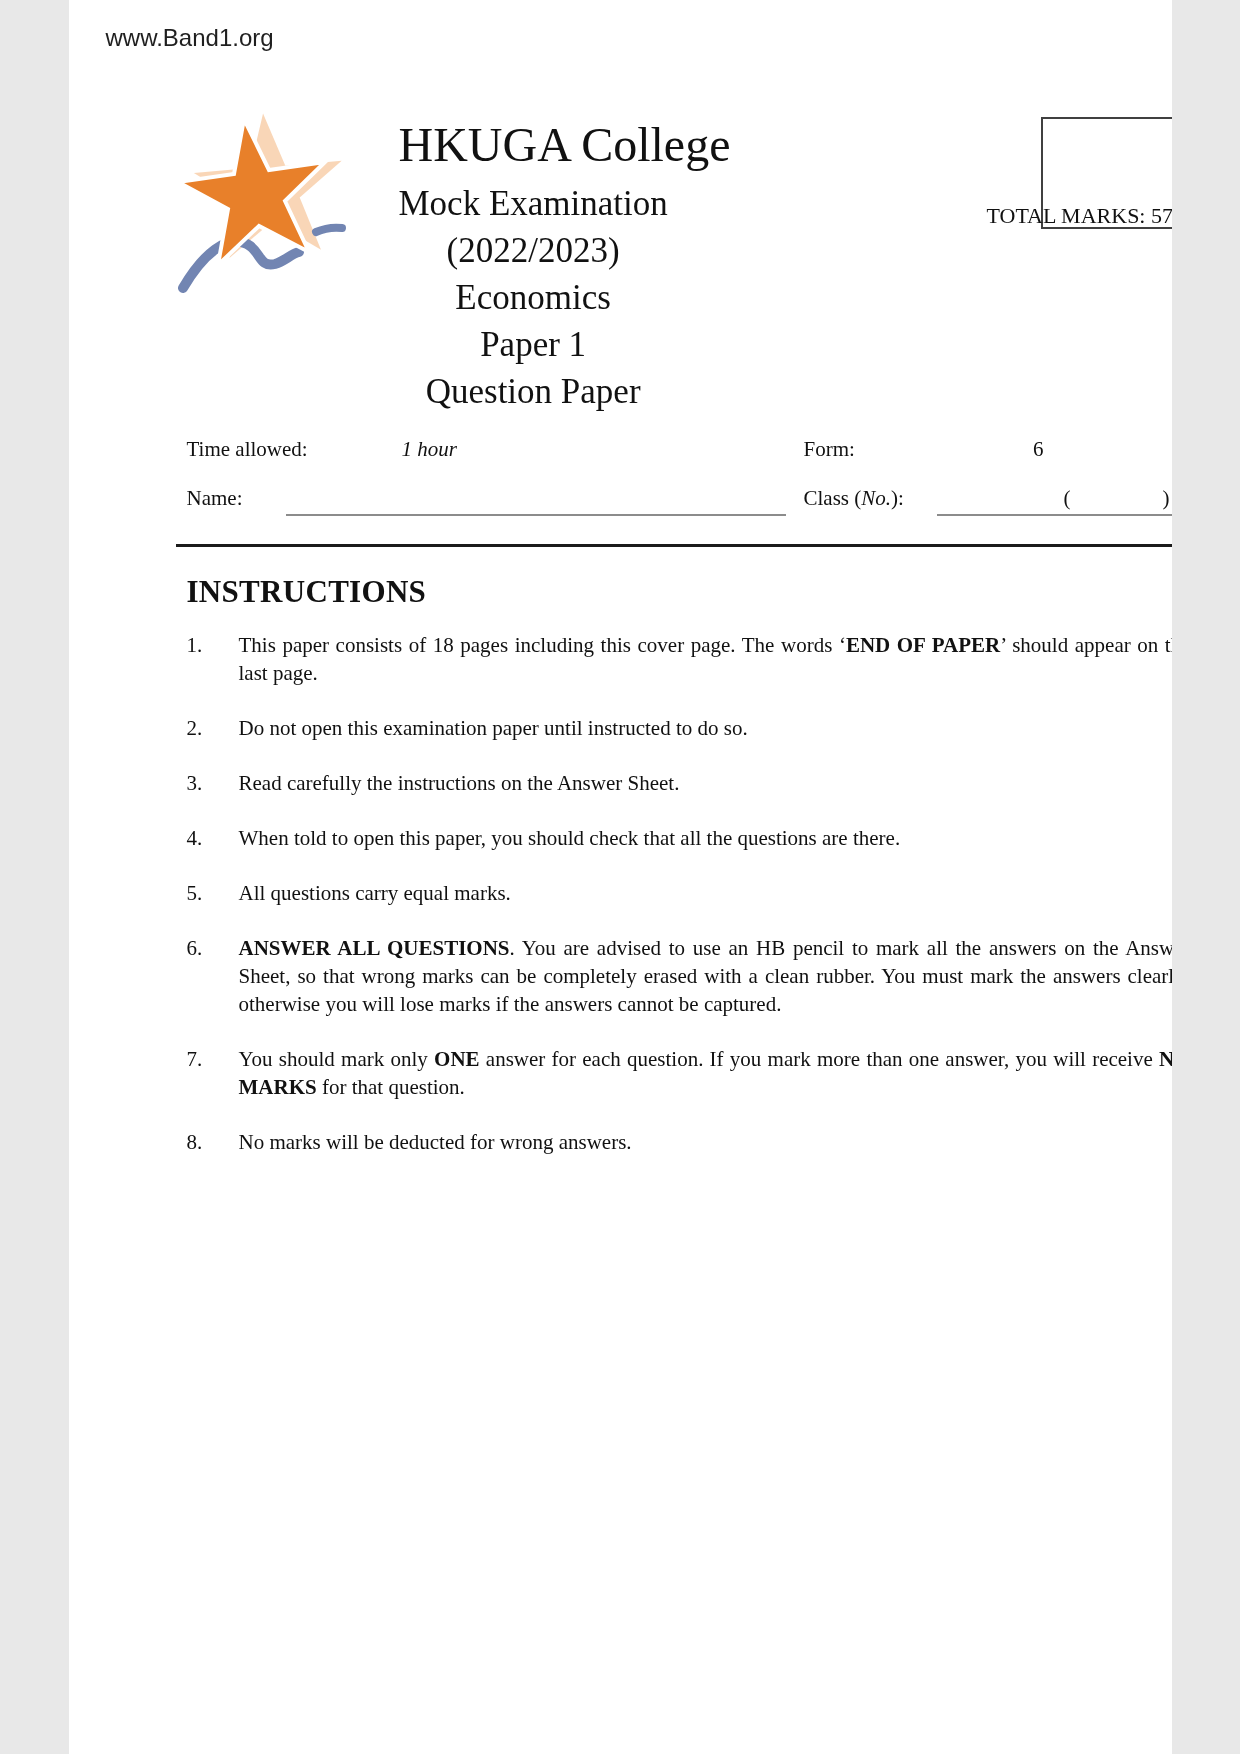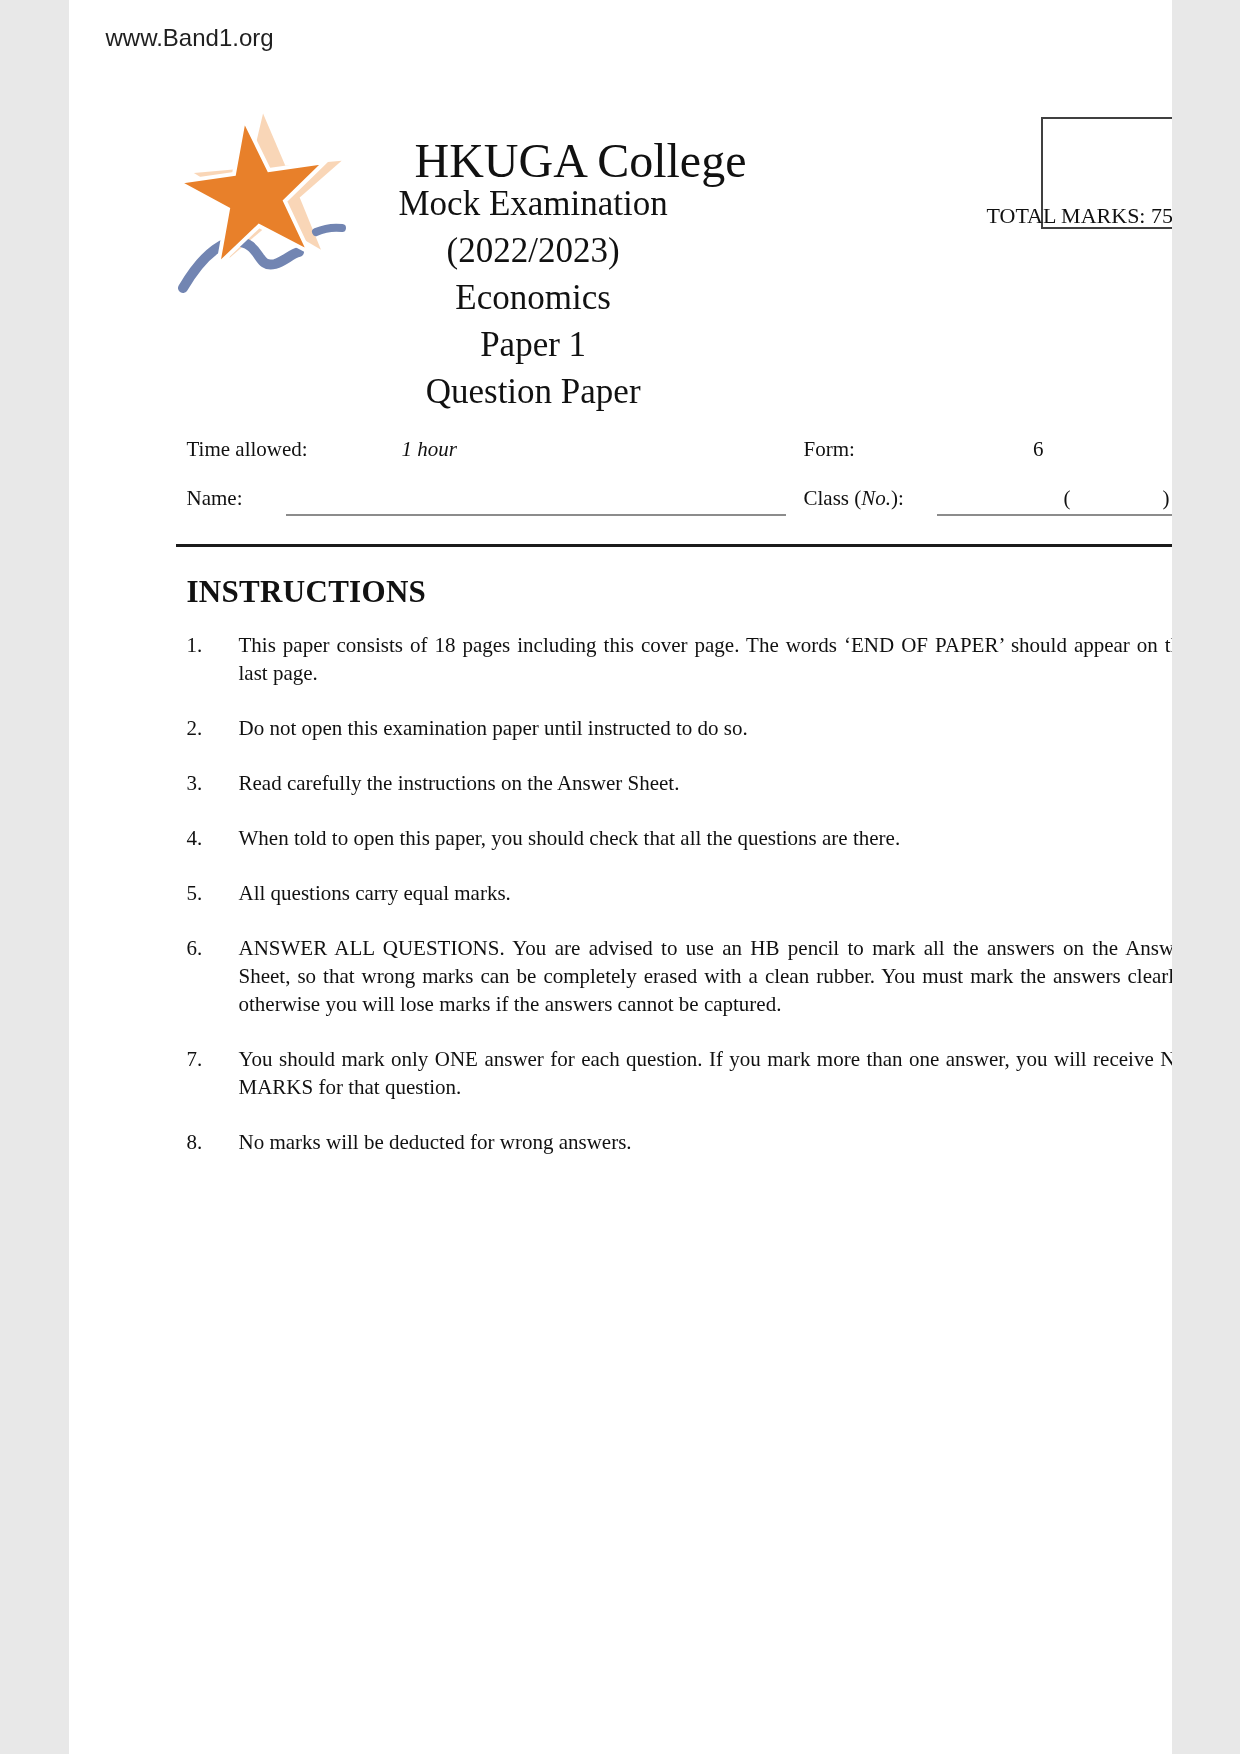--- a/index.html
+++ b/index.html
@@ -12,21 +12,21 @@
     color:#111;
     overflow:hidden;
   }
   .watermark{
     position:absolute;left:37px;top:24px;
     font-family:"Liberation Sans", sans-serif;
     font-size:24px;color:#1f1f1f;
   }
   .logo{position:absolute;left:106px;top:96px;width:175px;height:205px;}
   .school-name{
-    position:absolute;left:330px;top:120px;margin:16px;
+    position:absolute;left:330px;top:120px;margin:0;
     font-size:48px;font-weight:400;line-height:50px;white-space:nowrap;
   }
   .title-lines{position:absolute;left:330px;top:180px;}
   .title-line{font-size:35px;line-height:47px;white-space:nowrap;text-align:center;}
   .marks-box{
     position:absolute;left:972px;top:117px;
     width:148px;height:108px;
     border:2px solid #404040;background:#fff;
   }
   .total-marks{
@@ -38,21 +38,21 @@
   .paren{position:absolute;font-size:21px;}
   .rule{position:absolute;left:107px;top:544px;width:1018px;height:3px;background:#1b1b1b;}
   .instructions-heading{
     position:absolute;left:118px;top:574px;
     font-size:31px;font-weight:bold;letter-spacing:.3px;
   }
   .instructions-list{position:absolute;left:118px;top:631px;width:1004px;}
   .instruction-item{display:flex;margin-bottom:27px;}
   .instruction-number{width:52px;flex:0 0 52px;font-size:21px;line-height:28px;}
   .instruction-text{flex:1;font-size:21px;line-height:28px;text-align:justify;}
-  .instruction-text b{font-weight:normal;}
+  .instruction-text b{font-weight:bold;}
 </style>
 </head>
 <body>
 
 <div class="page">
 
   <div class="watermark">www.Band1.org</div>
 
   <svg class="logo" viewBox="0 0 175 205" xmlns="http://www.w3.org/2000/svg">
     <g transform="translate(15,-5) rotate(3 80 100)" opacity="0.55">
@@ -68,21 +68,21 @@
   <h1 class="school-name">HKUGA College</h1>
   <div class="title-lines" id="title-lines">
       <div class="title-line">Mock Examination</div>
       <div class="title-line">(2022/2023)</div>
       <div class="title-line">Economics</div>
       <div class="title-line">Paper 1</div>
       <div class="title-line">Question Paper</div>
     </div>
 
   <div class="marks-box"></div>
-  <div class="total-marks">TOTAL MARKS: 75</div>
+  <div class="total-marks">TOTAL MARKS: 57</div>
 
   <span class="meta-label" style="left:118px;top:437px;">Time allowed:</span>
   <span class="meta-value" style="left:333px;top:437px;font-style:italic;">1 hour</span>
   <span class="meta-label" style="left:735px;top:437px;text-align:center;">Form:</span>
   <span class="meta-value" style="right:128px;top:437px;">6</span>
 
   <span class="meta-label" style="left:118px;top:486px;">Name:</span>
   <div class="fill-line" style="left:217px;top:514px;width:500px;"></div>
   <span class="meta-label" style="left:735px;top:486px;"><span>Class (</span><i>No.</i><span>):</span></span>
   <div class="fill-line" style="left:868px;top:514px;width:252px;"></div>

